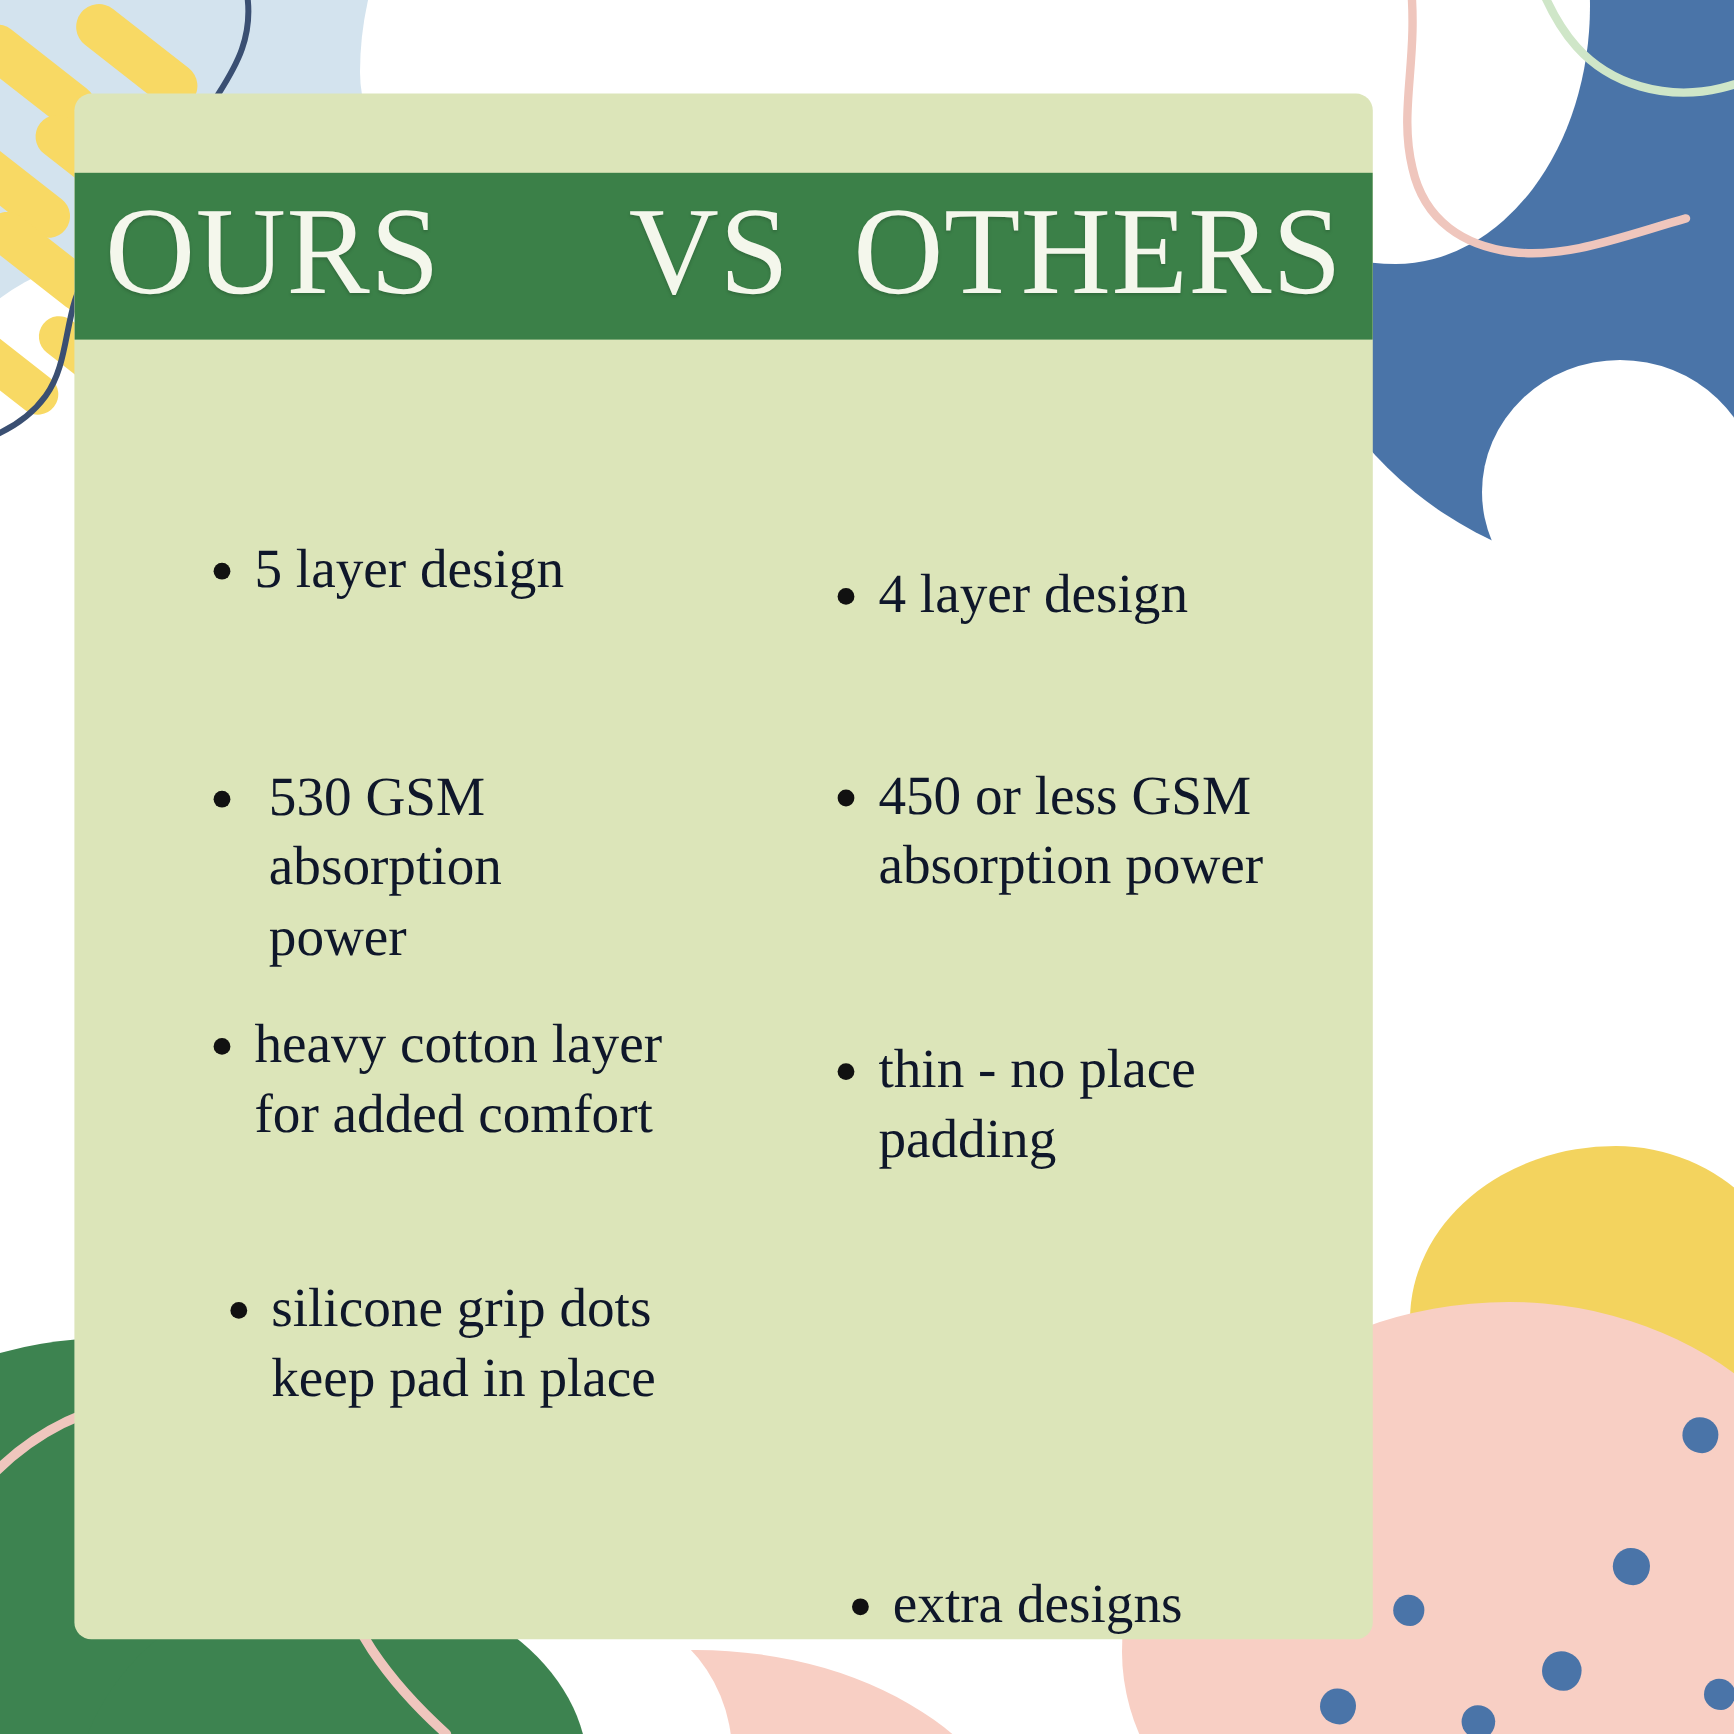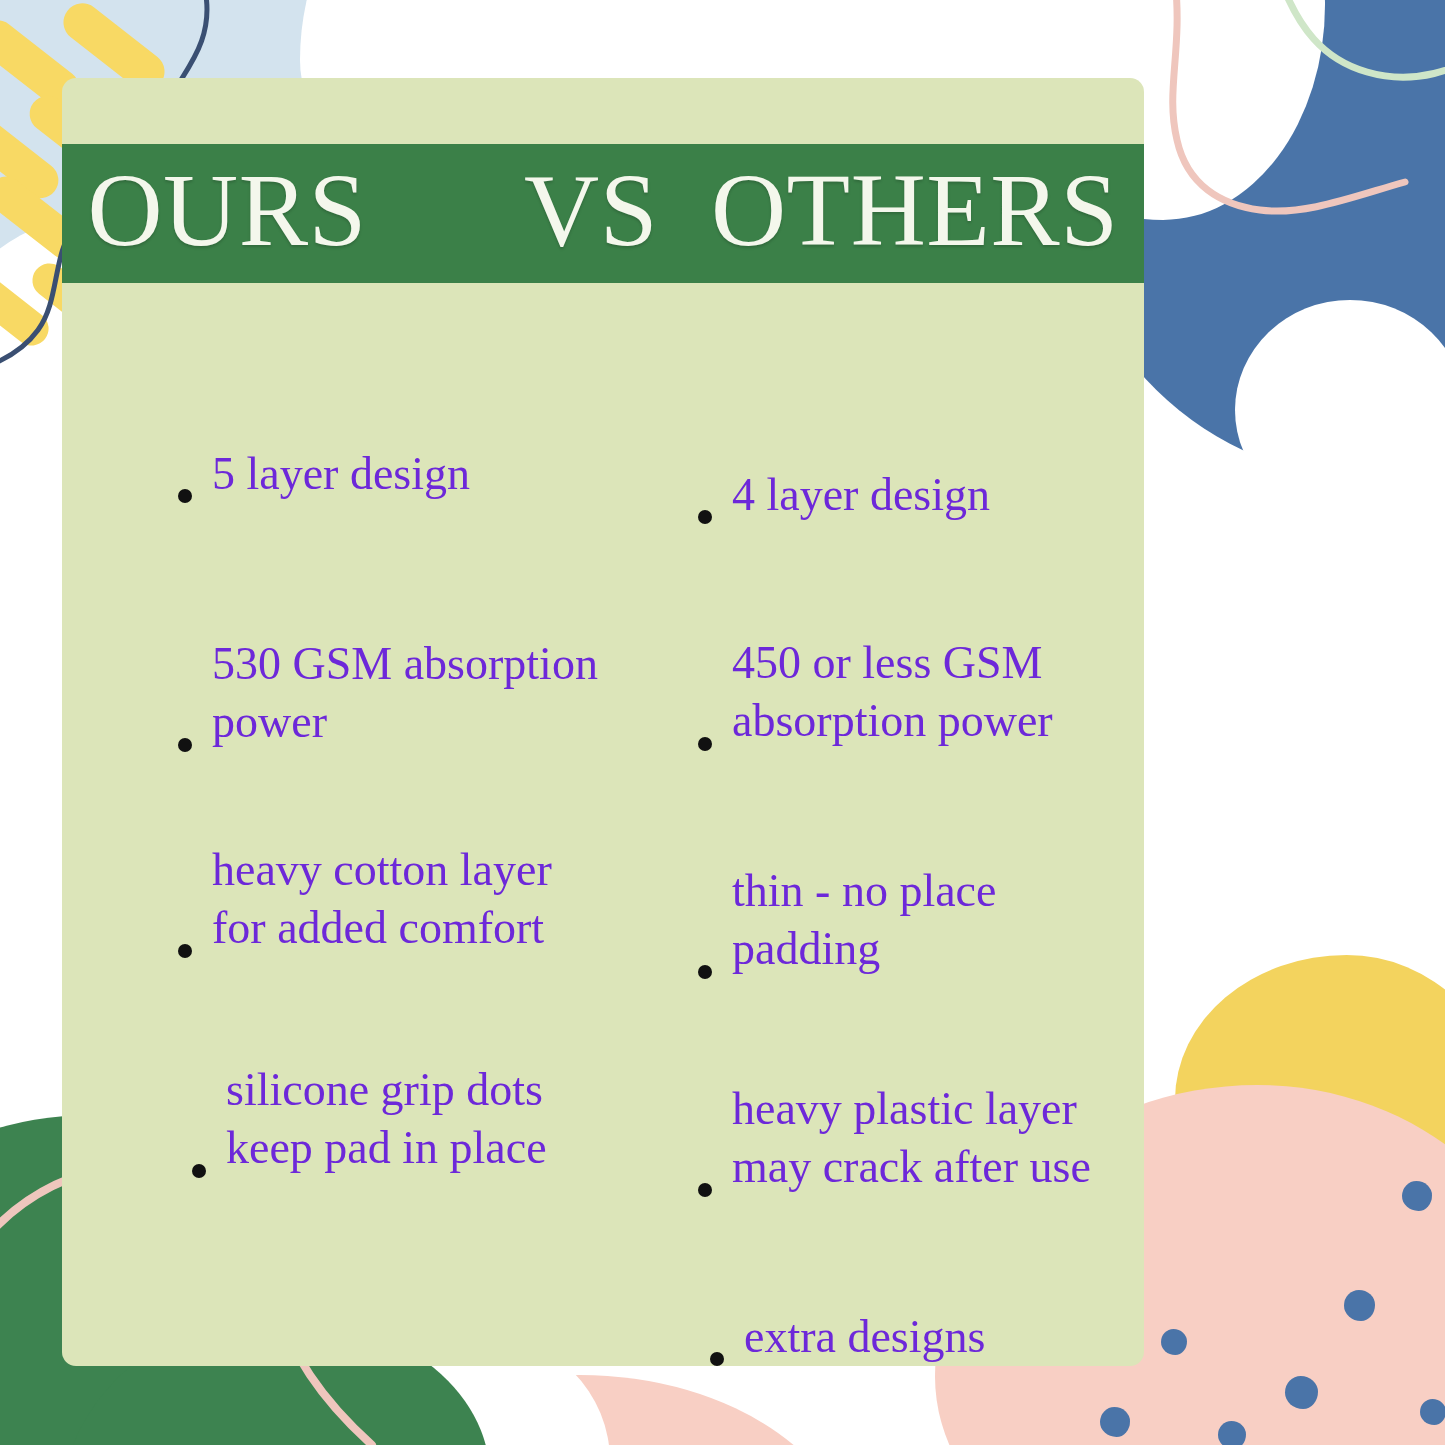--- a/index.html
+++ b/index.html
@@ -180,22 +180,22 @@
   .bullet-list {
     list-style: none;
     margin: 0;
     padding: 0;
     position: relative;
     height: 100%;
   }
   .bullet-item {
     position: absolute;
     display: flex;
-    align-items: flex-end;
-    color: #6d28d9;
+    align-items: flex-start;
+    color: #0f172a;
     font-size: 46px;
     line-height: 1.27;
     font-family: "Liberation Serif", "DejaVu Serif", serif;
   }
   .bullet-dot {
     width: 14px;
     height: 14px;
     border-radius: 50%;
     background: #111111;
     flex: 0 0 14px;
@@ -268,21 +268,21 @@
     </div>
 
     <div class="columns">
 
       <div class="col col-left">
         <ul class="bullet-list">
           <li class="bullet-item" style="top:162px;left:58px;">
             <span class="bullet-dot"></span>
             <span class="bullet-text">5 layer design</span>
           </li>
-          <li class="bullet-item" style="top:352px;left:58px;">
+          <li class="bullet-item" style="top:352px;left:58px;gap:12px;">
             <span class="bullet-dot"></span>
             <span class="bullet-text">530 GSM absorption
 power</span>
           </li>
           <li class="bullet-item" style="top:558px;left:58px;">
             <span class="bullet-dot"></span>
             <span class="bullet-text">heavy cotton layer
 for added comfort</span>
           </li>
           <li class="bullet-item" style="top:778px;left:72px;">
@@ -302,25 +302,20 @@
           <li class="bullet-item" style="top:332px;left:44px;">
             <span class="bullet-dot"></span>
             <span class="bullet-text">450 or less GSM
 absorption power</span>
           </li>
           <li class="bullet-item" style="top:560px;left:44px;">
             <span class="bullet-dot"></span>
             <span class="bullet-text">thin - no place
 padding</span>
           </li>
-          <li class="bullet-item" style="top:778px;left:44px;">
-            <span class="bullet-dot"></span>
-            <span class="bullet-text">heavy plastic layer
-may crack after use</span>
-          </li>
           <li class="bullet-item" style="top:1006px;left:56px;">
             <span class="bullet-dot"></span>
             <span class="bullet-text">extra designs</span>
           </li>
         </ul>
       </div>
 
     </div>
   </div>
 </div>

